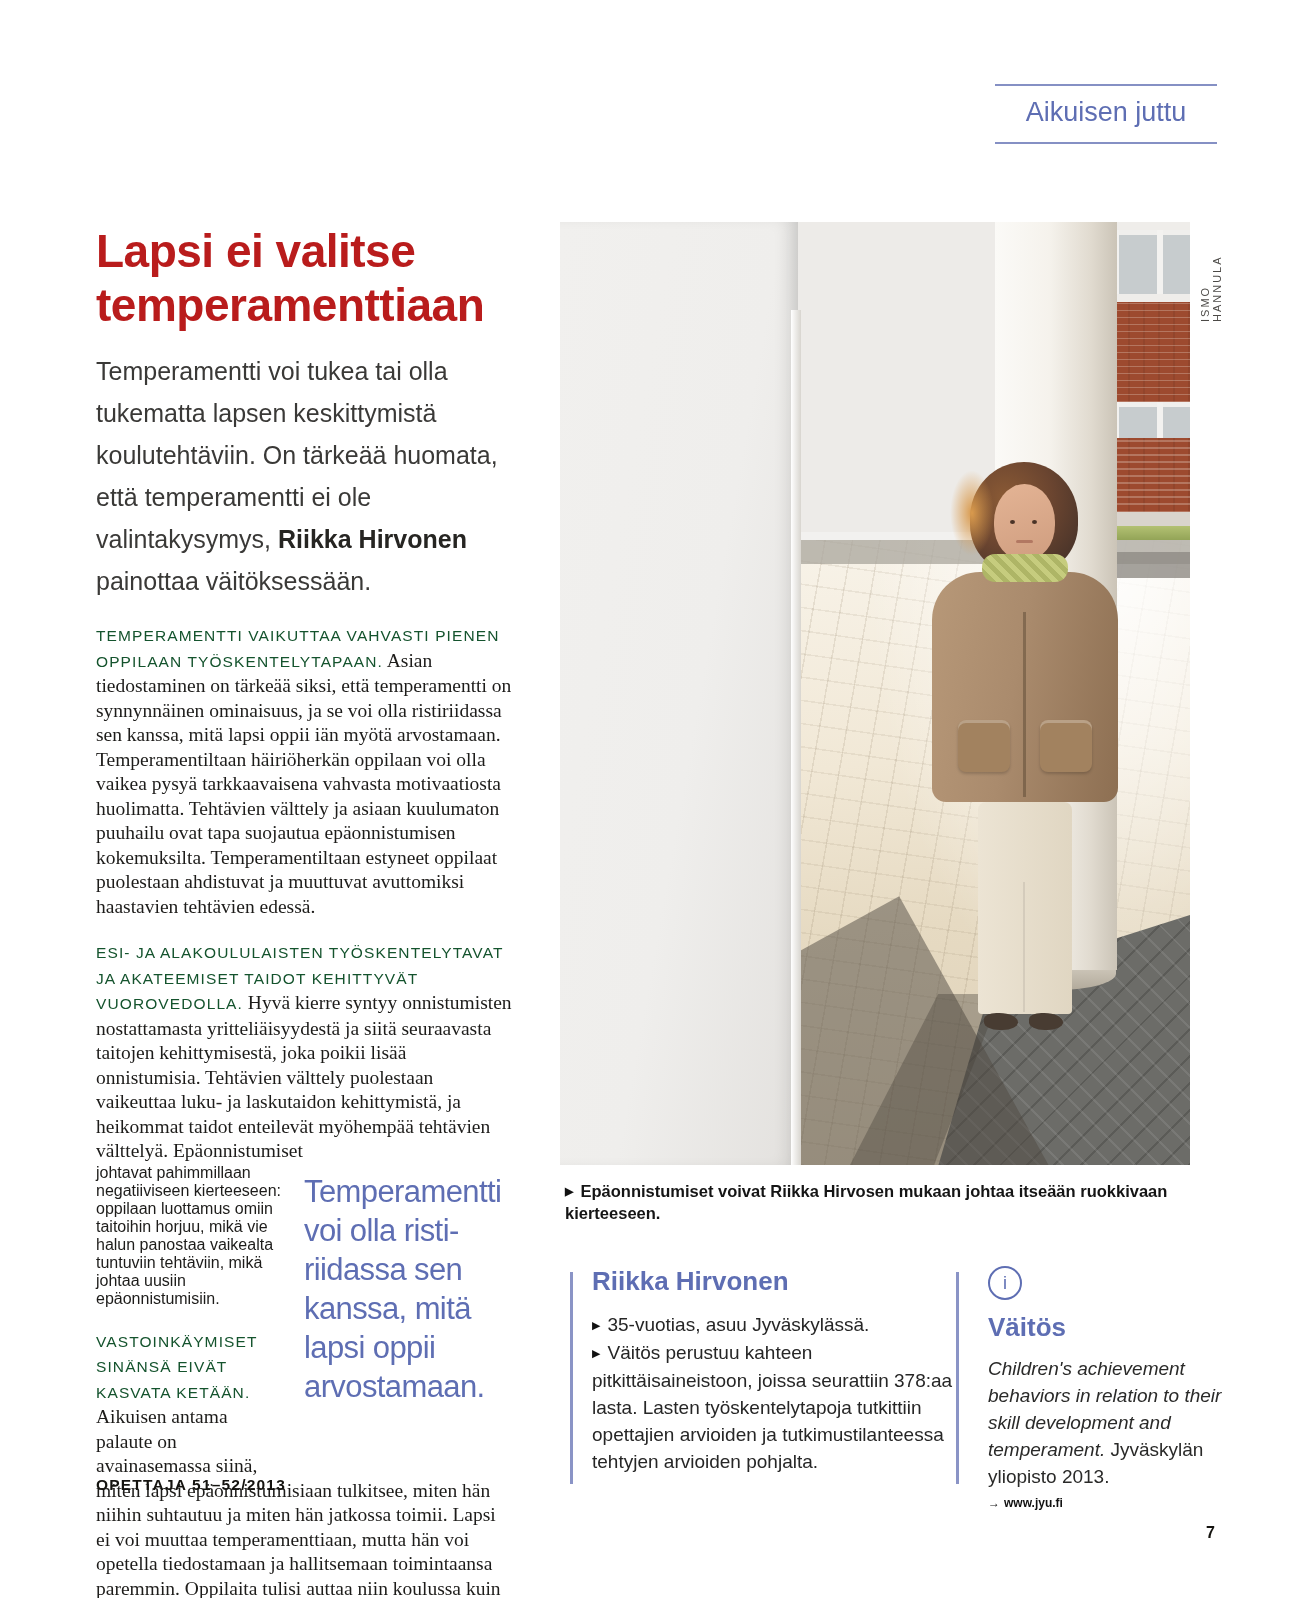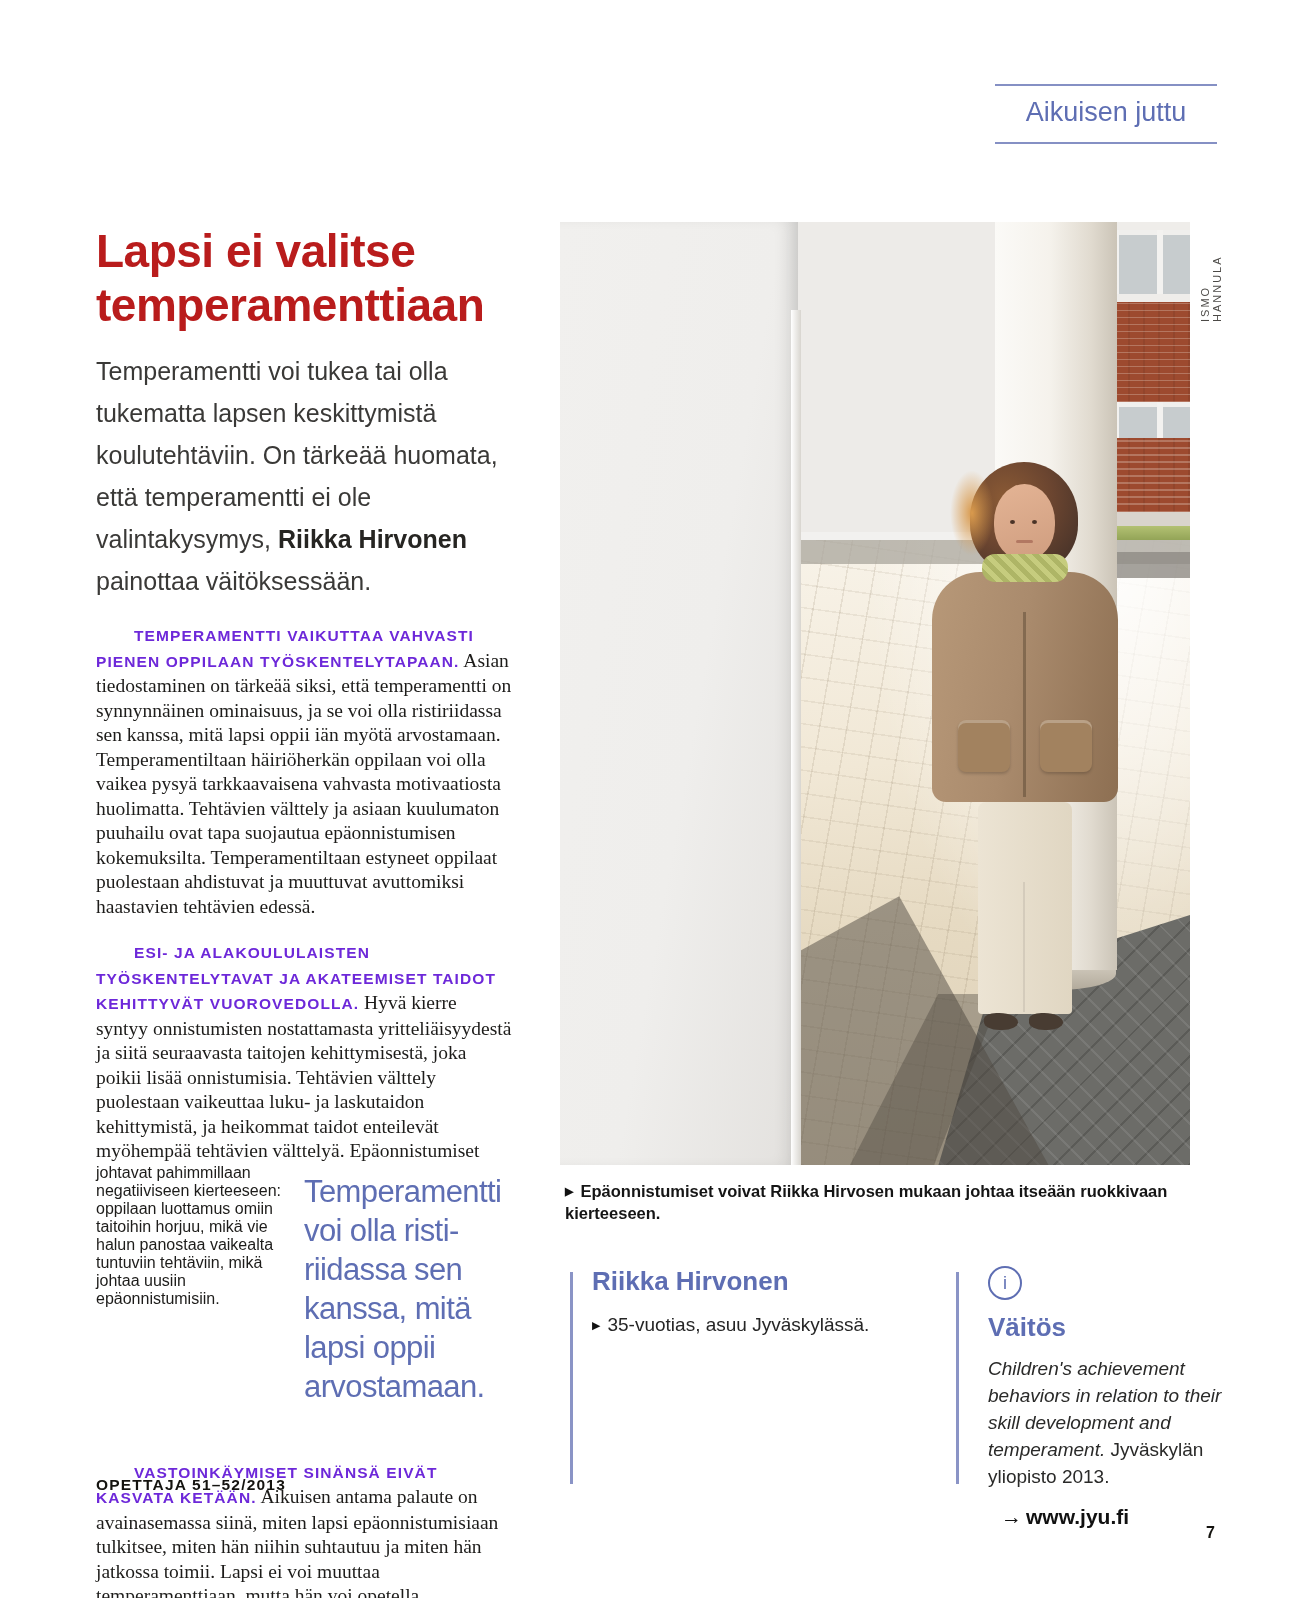--- a/index.html
+++ b/index.html
@@ -11,22 +11,22 @@
           border-top:2px solid #8590c4;border-bottom:2px solid #8590c4;
           padding:11px 0 14px;color:#5e6eb3;font-size:27px;font-weight:400;}
 
   
   .article{position:absolute;left:96px;top:224px;width:416px;}
   h1.title{margin:0;font-size:46px;line-height:54px;font-weight:700;color:#b91c1c;letter-spacing:-0.5px;}
   .lede{margin:18px 0 0;font-size:25px;line-height:42px;color:#3a3937;}
   .lede b{color:#262522;}
   p.body{font-family:"Liberation Serif",serif;font-size:19.5px;line-height:24.5px;
          color:#1d1c1a;margin:21px 0 0;}
-  .runin{font-family:"Liberation Sans",sans-serif;font-weight:700;font-size:15.5px;
-         letter-spacing:1.1px;color:#6d28d9;margin-left:38px;}
+  .runin{font-family:"Liberation Sans",sans-serif;font-weight:400;font-size:15.5px;
+         letter-spacing:1.1px;color:#14532d;}
   .pullquote{float:right;width:208px;margin:8px 0 54px 16px;
              font-family:"Liberation Sans",sans-serif;font-size:31px;line-height:39px;
              color:#5e6eb3;letter-spacing:-0.6px;white-space:pre-line;}
 
   
   .photo{position:absolute;left:560px;top:222px;width:630px;height:943px;background:#f2f1ef;overflow:hidden;}
   .photo *{position:absolute;}
   .bgl{left:237px;top:0;width:213px;height:310px;background:#edebe8;}
   .bgr{left:553px;top:0;width:77px;height:322px;background:#efedea;}
   .winrow{left:0;width:213px;background:
@@ -100,21 +100,21 @@
   .rule{position:absolute;top:1272px;width:3px;height:212px;background:#8a94c6;}
   .rule-left{left:570px;} .rule-mid{left:956px;}
   .profile-box{position:absolute;left:592px;top:1266px;width:366px;}
   .box-title{margin:0;font-size:26px;font-weight:700;color:#5e6eb3;}
   .bullets{list-style:none;margin:14px 0 0;padding:0;font-size:19px;line-height:27px;color:#262626;}
   .info-box{position:absolute;left:988px;top:1266px;width:240px;}
   .info-icon{width:30px;height:30px;border:2.5px solid #5e6eb3;border-radius:50%;
       color:#5e6eb3;font-size:18px;font-weight:400;text-align:center;line-height:30px;}
   .info-box .box-title{margin-top:12px;}
   .thesis{margin:12px 0 0;font-size:19px;line-height:27px;color:#2a2a29;}
-  .link-row{margin:13px;font-size:21px;line-height:27px;color:#111;font-weight:700;}
+  .link-row{margin:0;font-size:12px;line-height:27px;color:#111;font-weight:700;}
   .link-row .arrow{font-weight:400;margin-right:4px;}
   .link{color:#111;text-decoration:none;cursor:pointer;}
 
   
   .footer-left{position:absolute;left:96px;top:1476px;font-weight:700;font-size:15.5px;
       letter-spacing:1.2px;color:#14130f;}
   .page-number{position:absolute;left:1185px;top:1524px;width:30px;text-align:right;
       font-weight:700;font-size:16px;color:#14130f;}
 </style>
 </head>
@@ -209,20 +209,21 @@
 
   <div class="credit">ISMO HANNULA</div>
 
   <p class="caption"><span class="tri">▶</span><span>Epäonnistumiset voivat Riikka Hirvosen mukaan johtaa itseään ruokkivaan kierteeseen.</span></p>
 
   <div class="rule rule-left"></div>
   <section class="profile-box">
     <h2 class="box-title">Riikka Hirvonen</h2>
     <ul class="bullets">
       <li><span class="tri">▶</span><span>35-vuotias, asuu Jyväskylässä.</span></li>
+      <li><span class="tri">▶</span><span>Väitös perustuu kahteen pitkittäisaineistoon, joissa seurattiin 378:aa lasta. Lasten työskentelytapoja tutkittiin opettajien arvioiden ja tutkimustilanteessa tehtyjen arvioiden pohjalta.</span></li>
     </ul>
   </section>
 
   <div class="rule rule-mid"></div>
   <section class="info-box">
     <div class="info-icon"><span>i</span></div>
     <h2 class="box-title">Väitös</h2>
     <p class="thesis"><i>Children's achievement behaviors in relation to their skill development and temperament.</i> <span>Jyväskylän yliopisto 2013.</span></p>
     <p class="link-row"><span class="arrow">→</span><a class="link">www.jyu.fi</a></p>
   </section>

